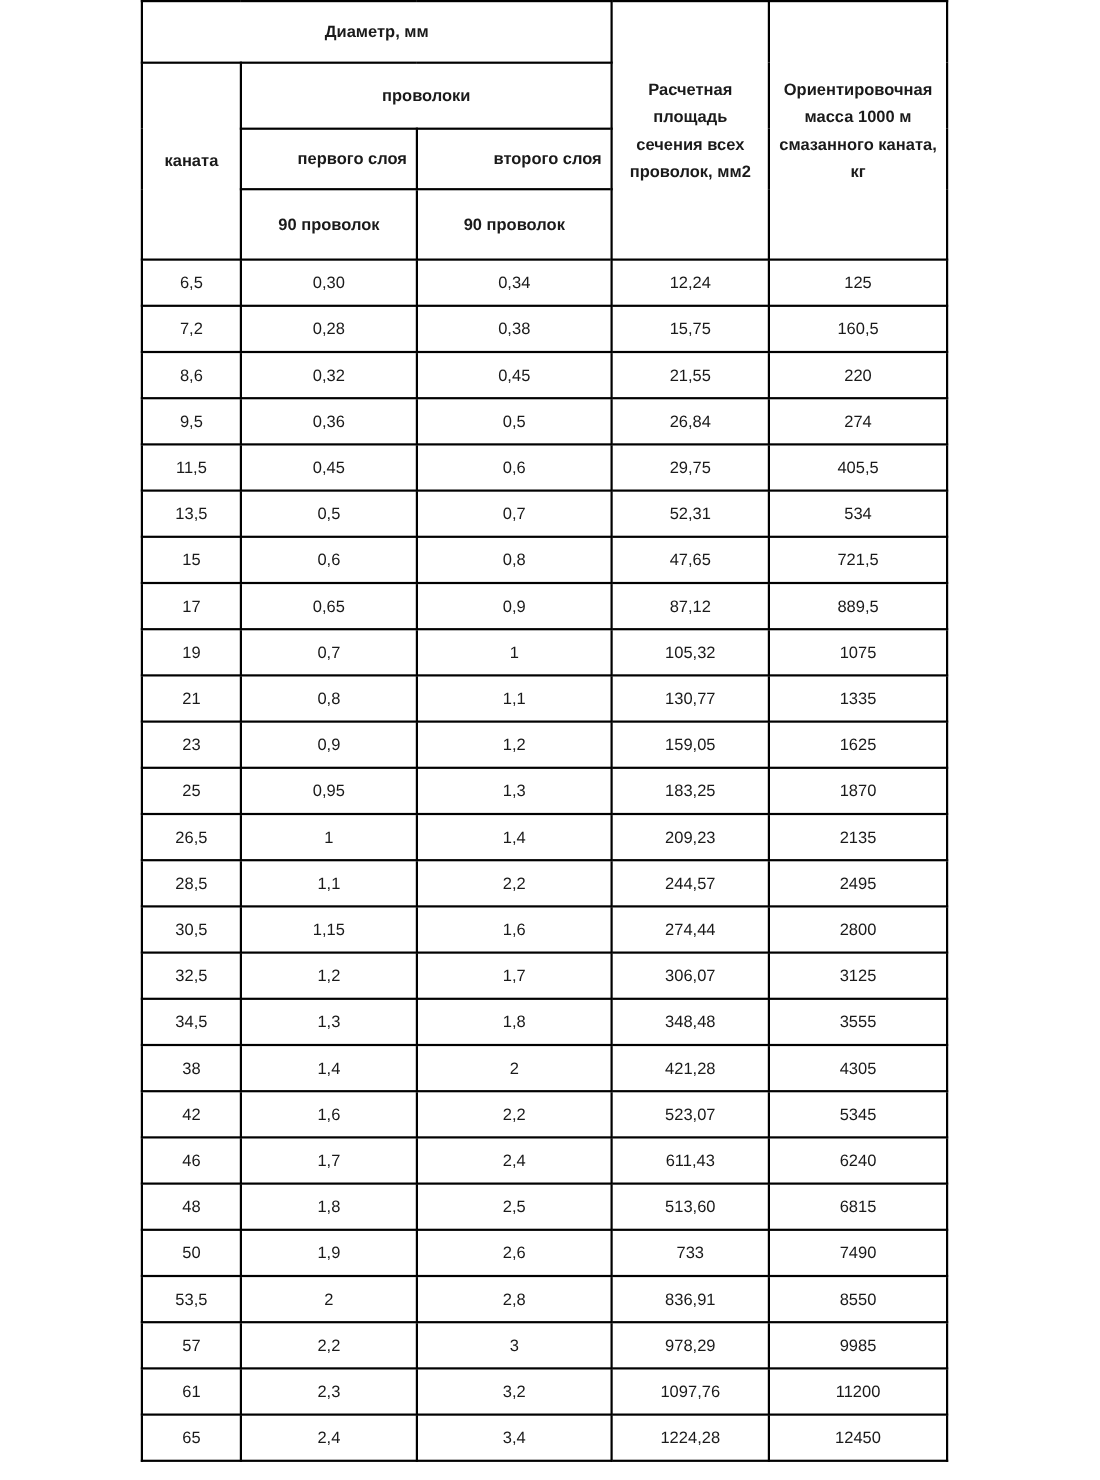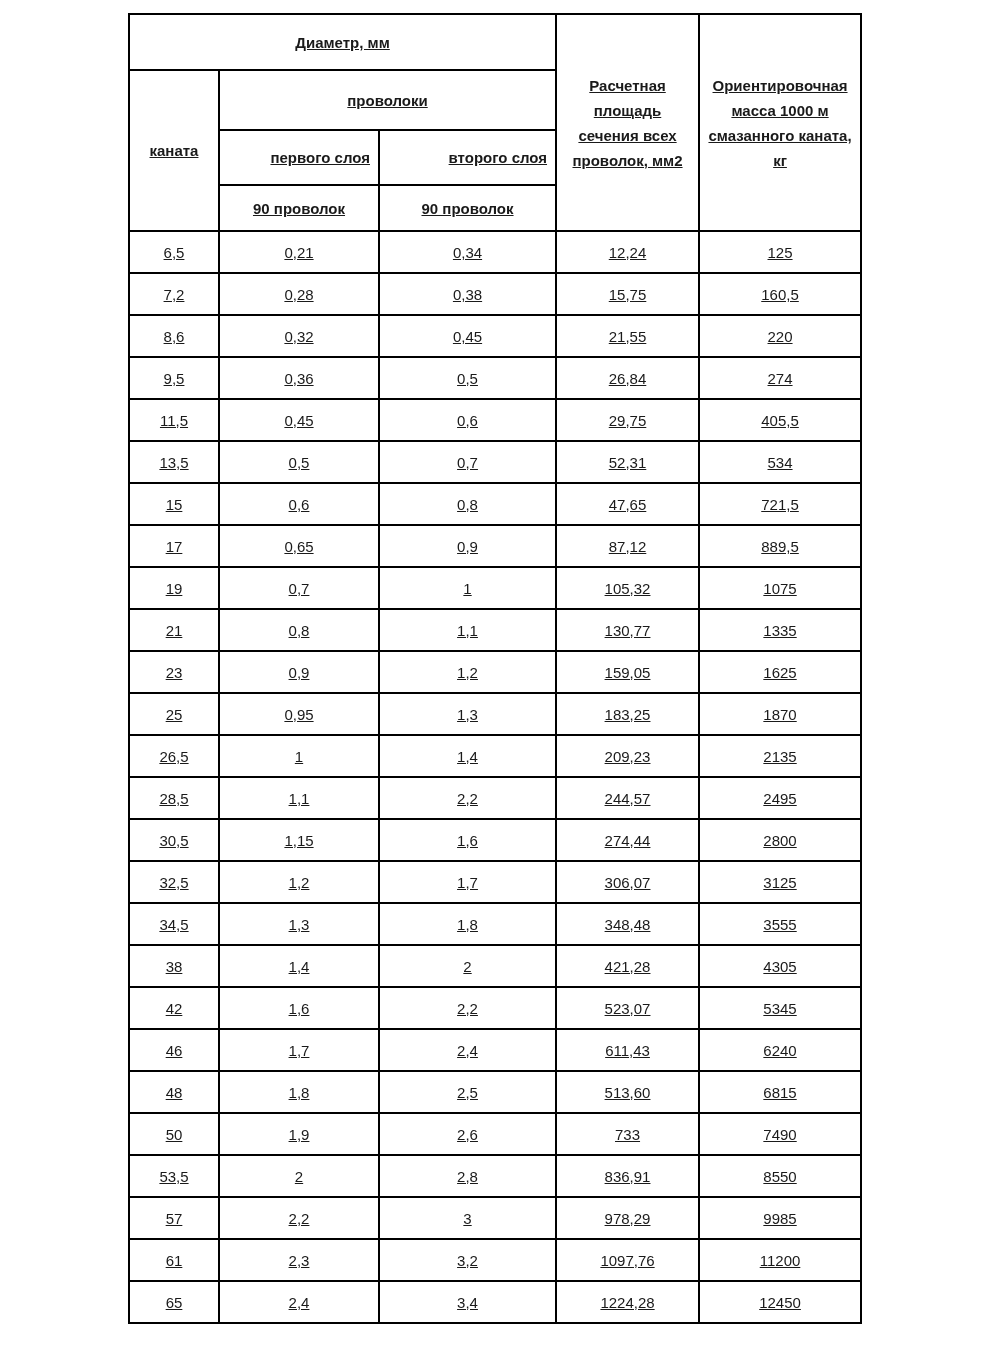--- a/index.html
+++ b/index.html
@@ -12,25 +12,24 @@
   }
   .page {
     position: relative;
     width: 1000px;
     height: 1345px;
     background: #ffffff;
   }
   table.spec-table {
     position: absolute;
     left: 128px;
-    top: 13px;
+    top: 0;
     width: 732px;
     border-collapse: collapse;
     table-layout: fixed;
-    text-decoration: underline;
   }
   table.spec-table th,
   table.spec-table td {
     border: 2px solid #000000;
     text-align: center;
     vertical-align: middle;
     font-size: 15px;
     background: #ffffff;
   }
   table.spec-table th {
@@ -44,21 +43,21 @@
     padding: 0 6px;
   }
   col.c1 { width: 90px; }
   col.c2 { width: 160px; }
   col.c3 { width: 177px; }
   col.c4 { width: 143px; }
   col.c5 { width: 162px; }
   tr.hrow1 th { height: 56px; }
   tr.hrow2 th { height: 60px; margin-left: 12px; }
   tr.hrow3 th { height: 55px; text-align: right; }
-  tr.hrow4 th { height: 46px; }
+  tr.hrow4 th { height: 64px; }
 </style>
 </head>
 <body>
 
 <div class="page">
   <table class="spec-table">
     <colgroup>
       <col class="c1">
         <col class="c2">
         <col class="c3">
@@ -80,21 +79,21 @@
         <th>второго слоя</th>
       </tr>
       <tr class="hrow4">
         <th>90 проволок</th>
         <th>90 проволок</th>
       </tr>
     </thead>
     <tbody>
         <tr>
           <td>6,5</td>
-          <td>0,21</td>
+          <td>0,30</td>
           <td>0,34</td>
           <td>12,24</td>
           <td>125</td>
         </tr>
         <tr>
           <td>7,2</td>
           <td>0,28</td>
           <td>0,38</td>
           <td>15,75</td>
           <td>160,5</td>

